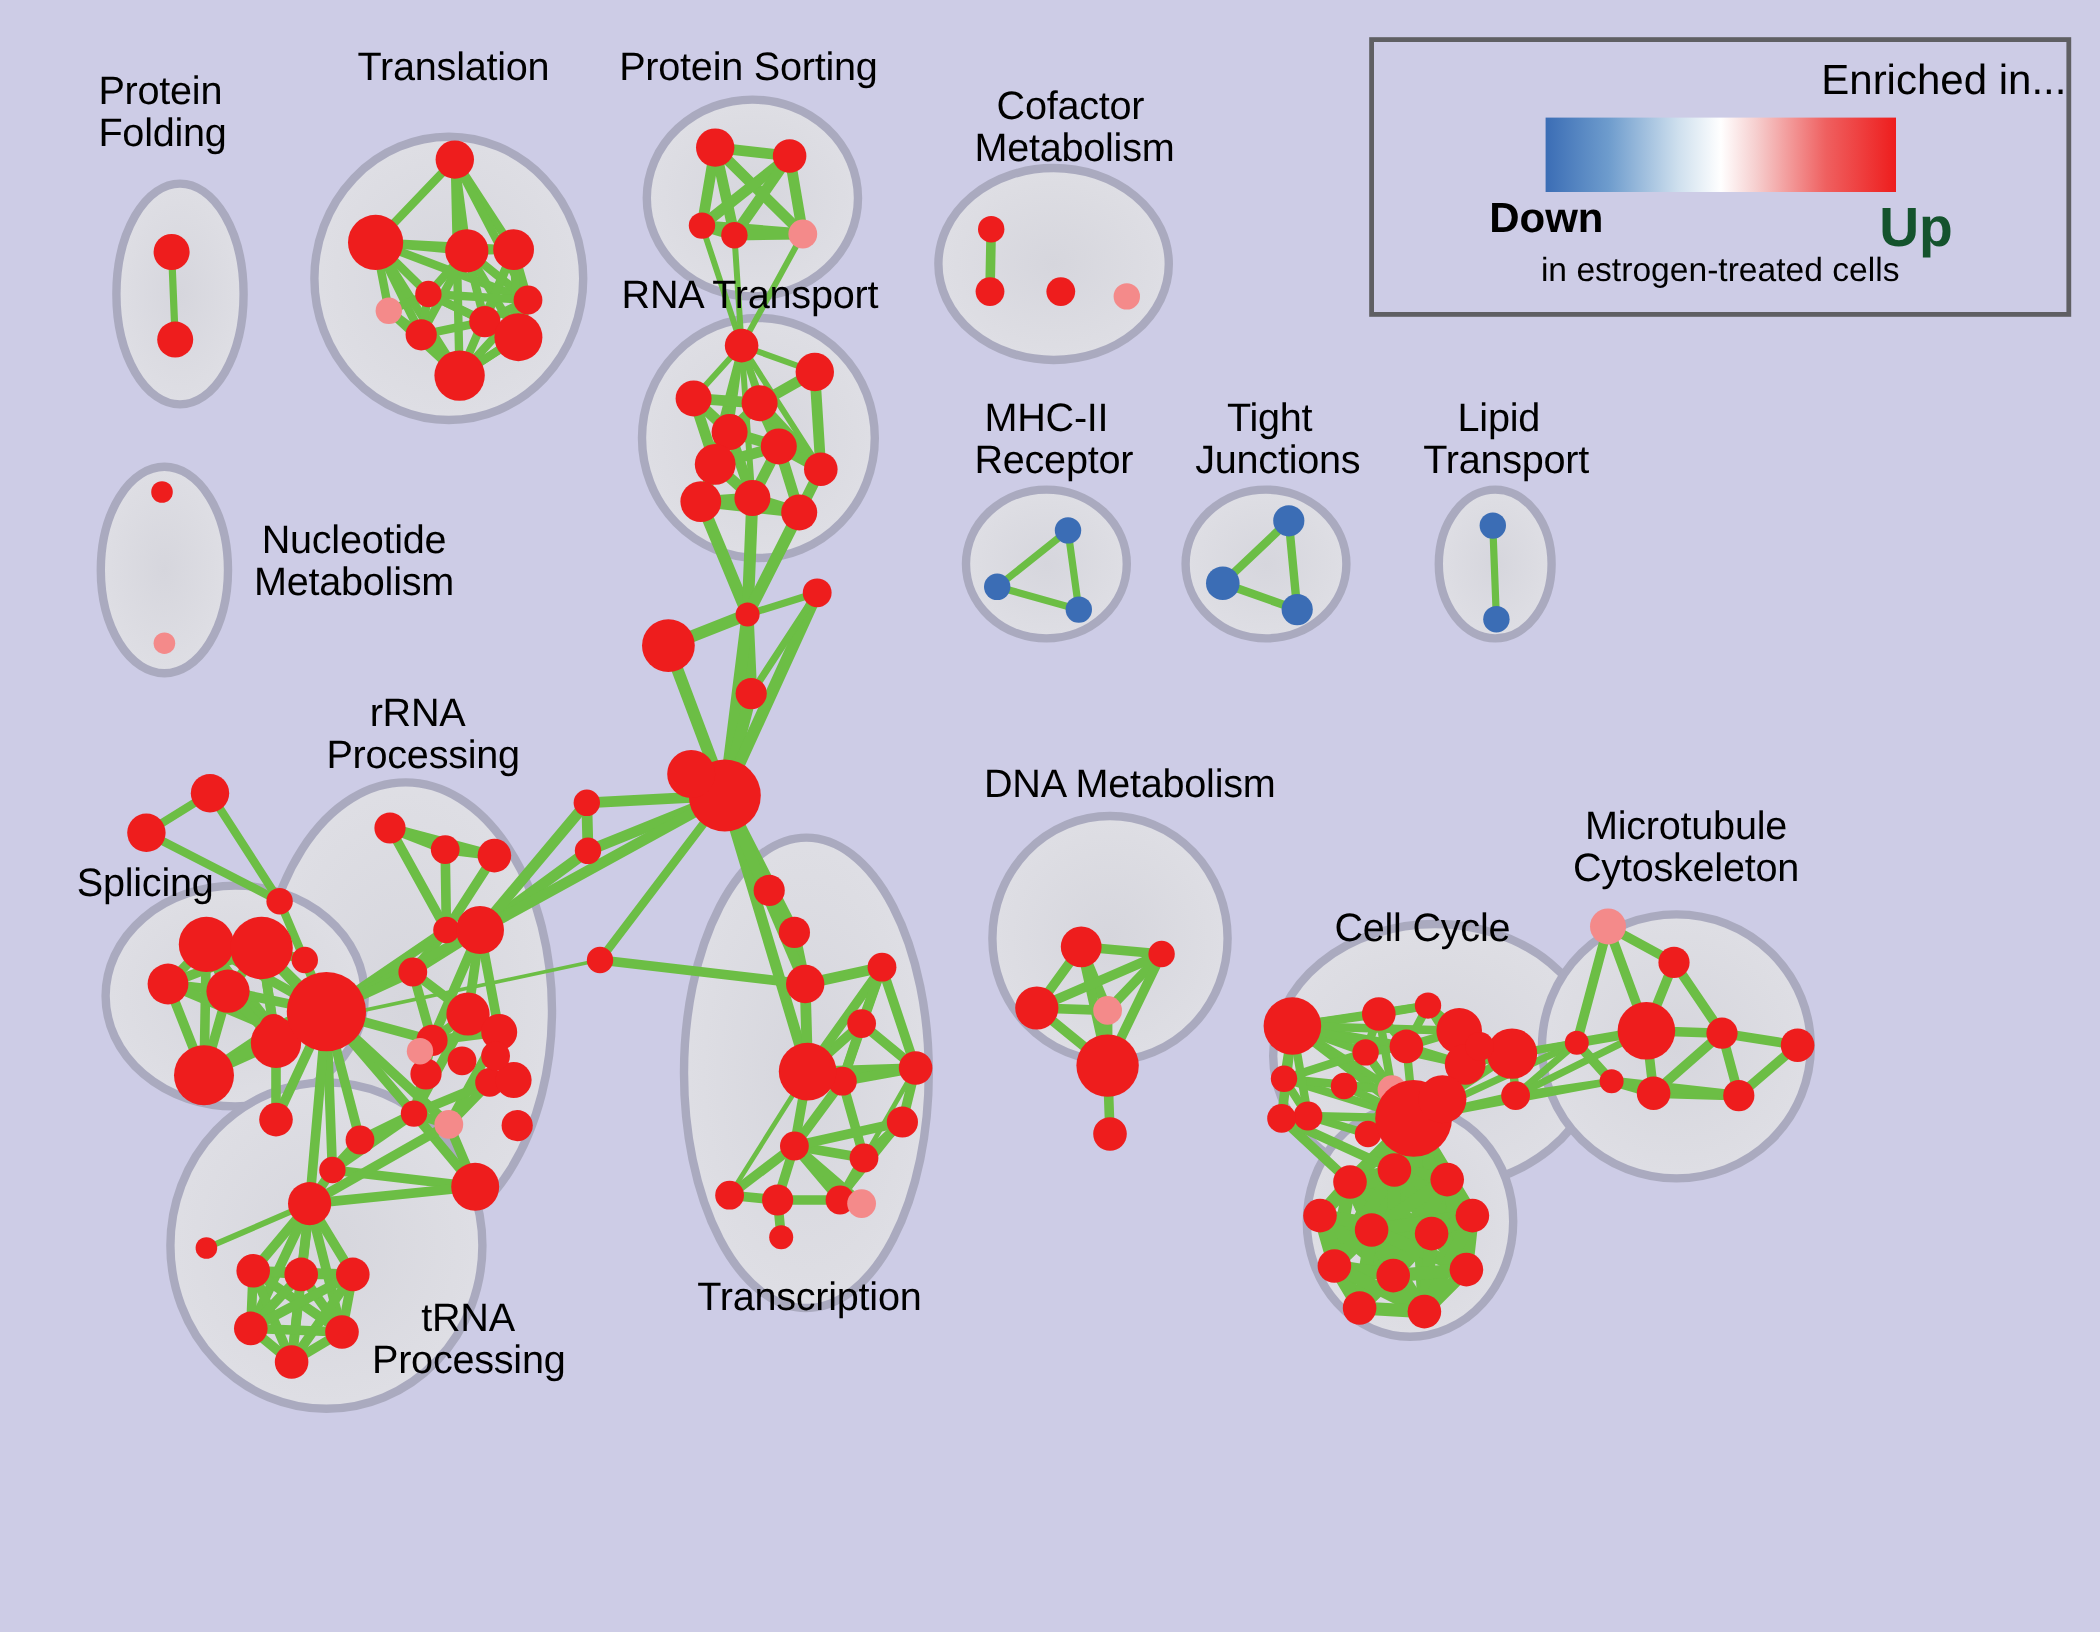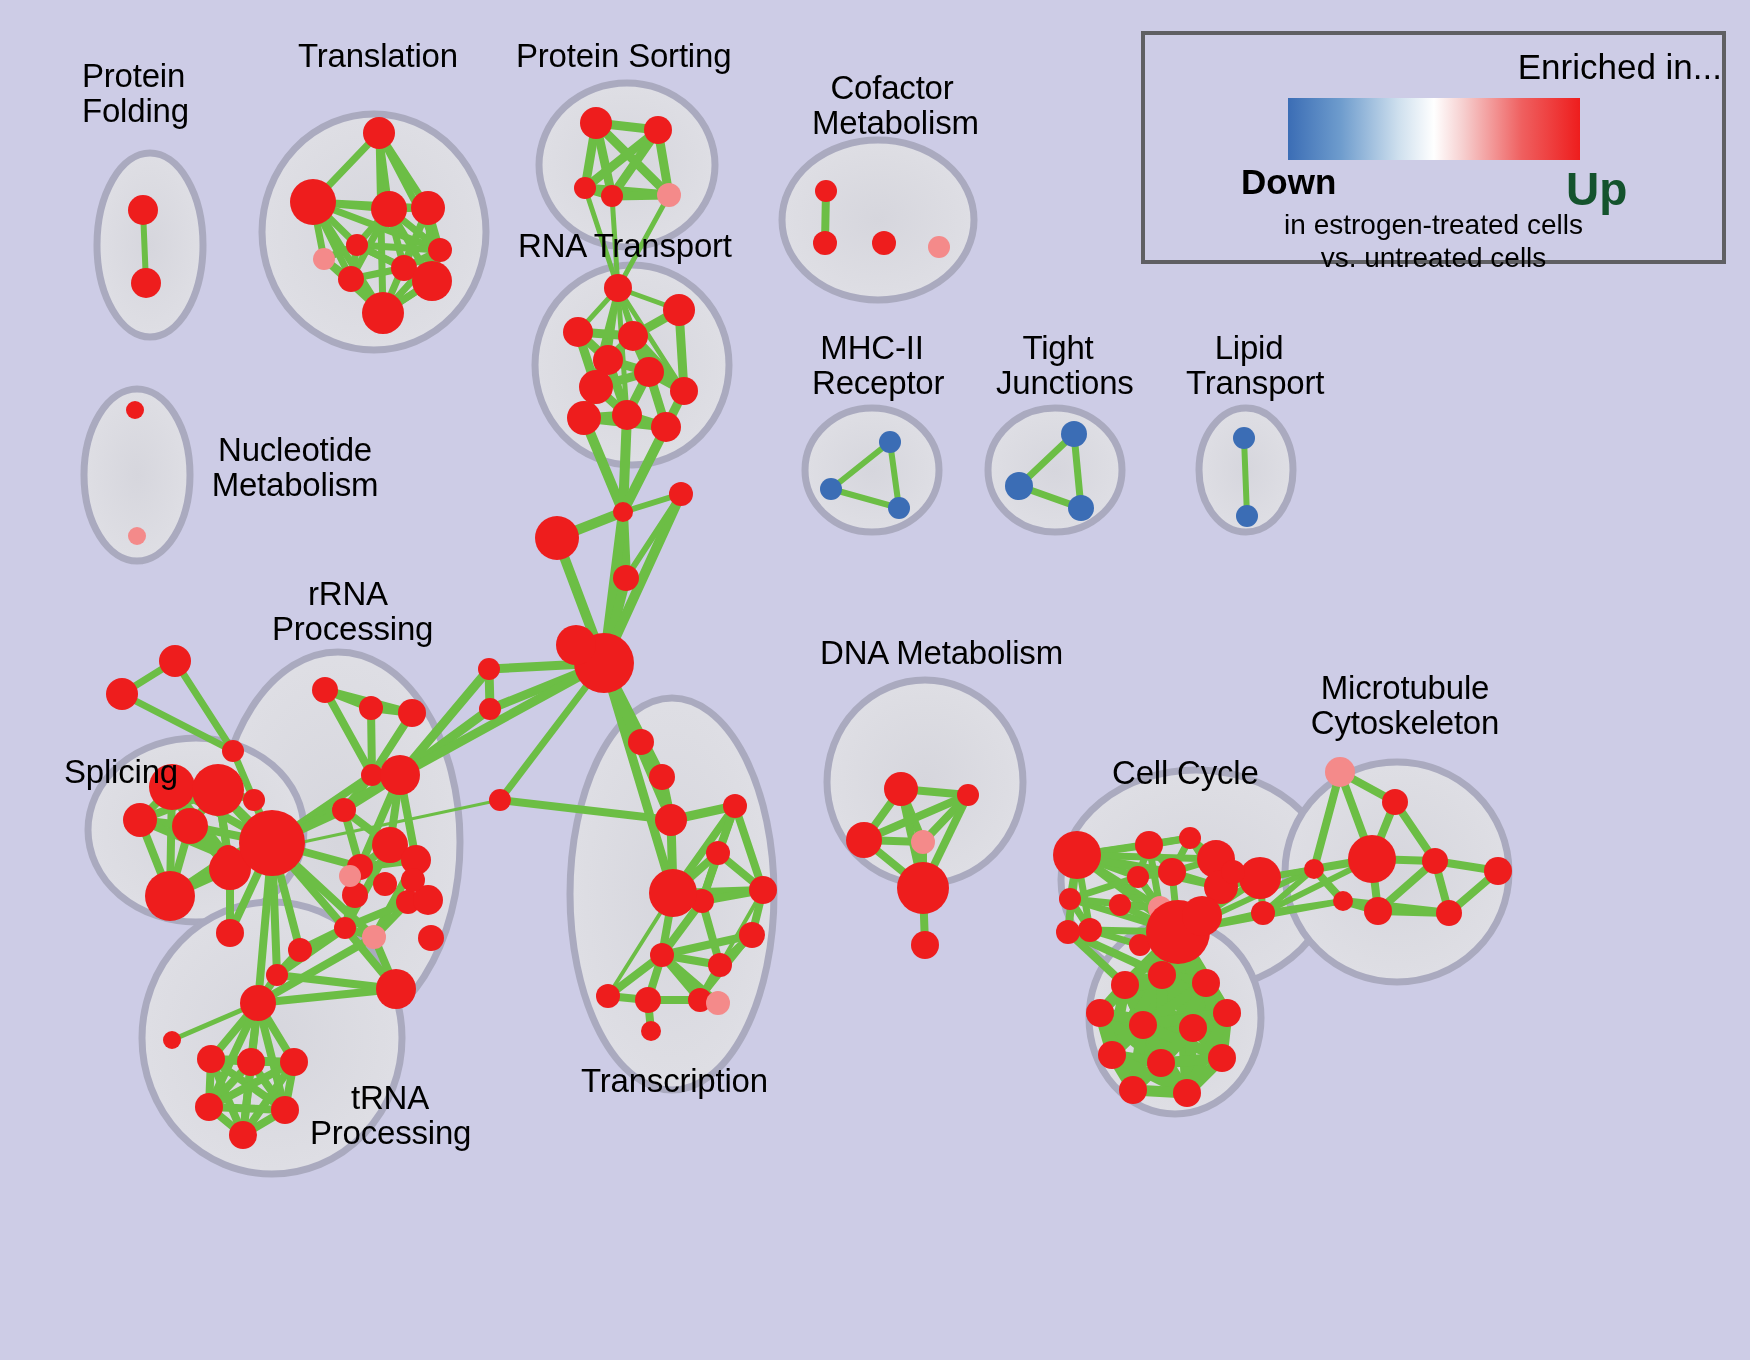--- a/index.html
+++ b/index.html
@@ -734,33 +734,32 @@
   <div class="cluster-label cl-center" style="left:206px;top:432px;width:178px;">Nucleotide
 Metabolism</div>
   <div class="cluster-label cl-center" style="left:812px;top:330px;width:120px;">MHC-II
 Receptor</div>
   <div class="cluster-label cl-center" style="left:996px;top:330px;width:124px;">Tight
 Junctions</div>
   <div class="cluster-label cl-center" style="left:1186px;top:330px;width:126px;">Lipid
 Transport</div>
   <div class="cluster-label cl-center" style="left:272px;top:576px;width:152px;">rRNA
 Processing</div>
-  <div class="cluster-label" style="left:64px;top:718px;margin-top:36px;">Splicing</div>
+  <div class="cluster-label" style="left:64px;top:718px;">Splicing</div>
   <div class="cluster-label" style="left:820px;top:635px;">DNA Metabolism</div>
   <div class="cluster-label cl-center" style="left:1310px;top:670px;width:190px;">Microtubule
 Cytoskeleton</div>
   <div class="cluster-label" style="left:1112px;top:755px;">Cell Cycle</div>
   <div class="cluster-label" style="left:581px;top:1063px;text-align:center;">Transcription</div>
   <div class="cluster-label cl-center" style="left:310px;top:1080px;width:160px;">tRNA
 Processing</div>
 
   <div id="legend">
     <div id="legend-title">Enriched in...</div>
     <div id="legend-bar"></div>
     <div class="legend-row">
       <div id="legend-down">Down</div>
       <div id="legend-up">Up</div>
     </div>
     <div id="legend-sub1">in estrogen-treated cells</div>
-    <div id="legend-sub2">vs. untreated cells</div>
   </div>
 
 </div>
 
 </body></html>

